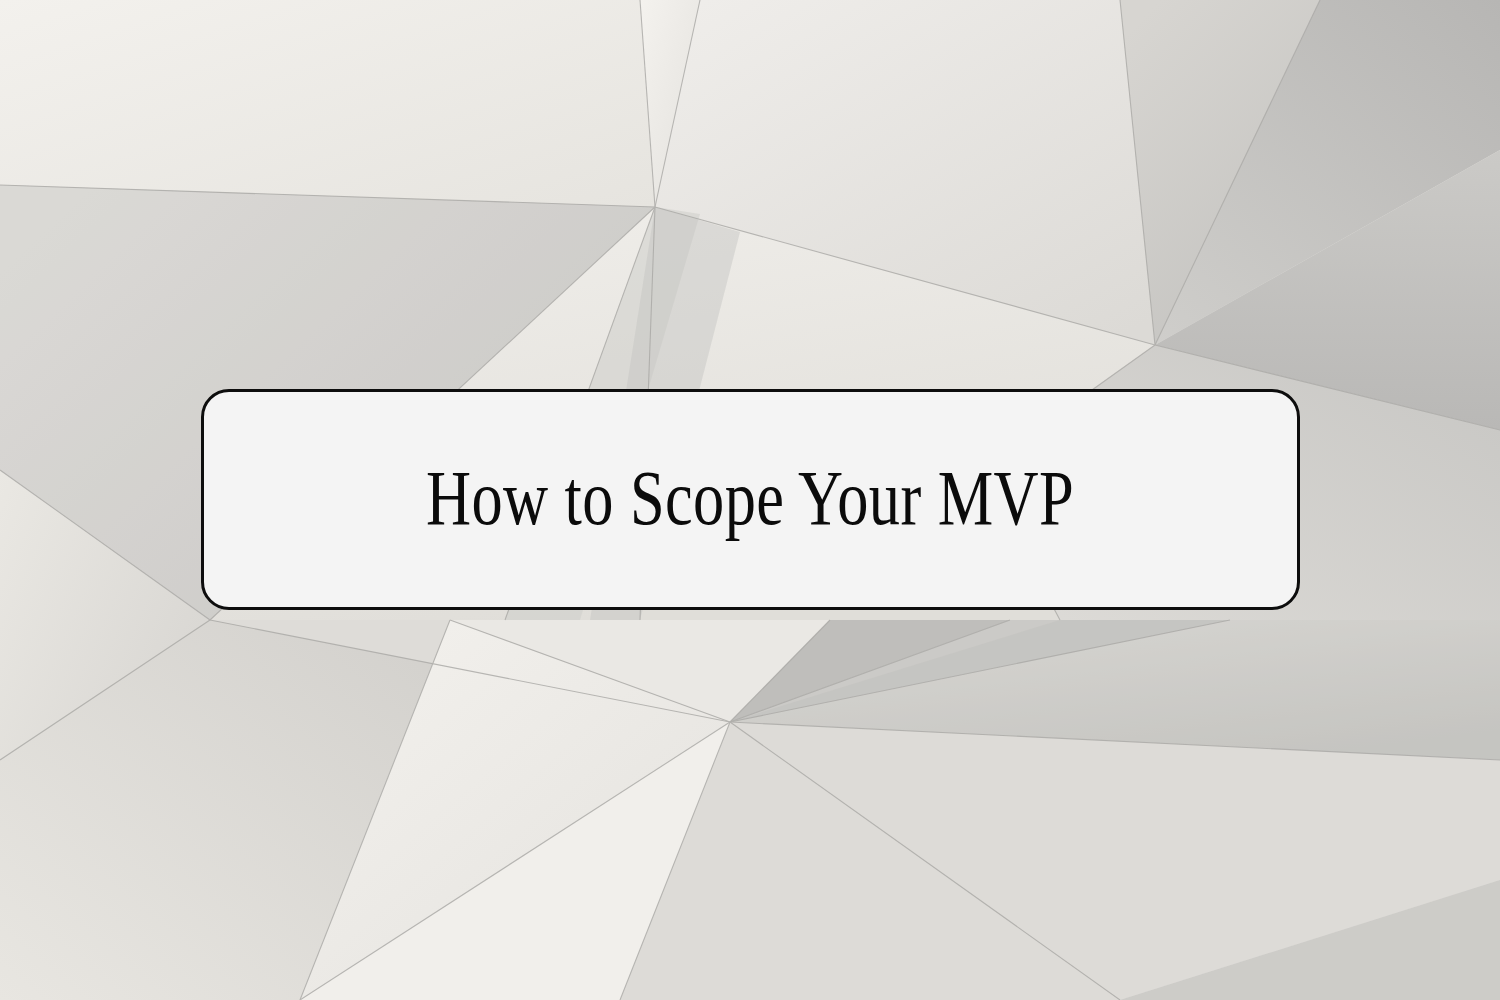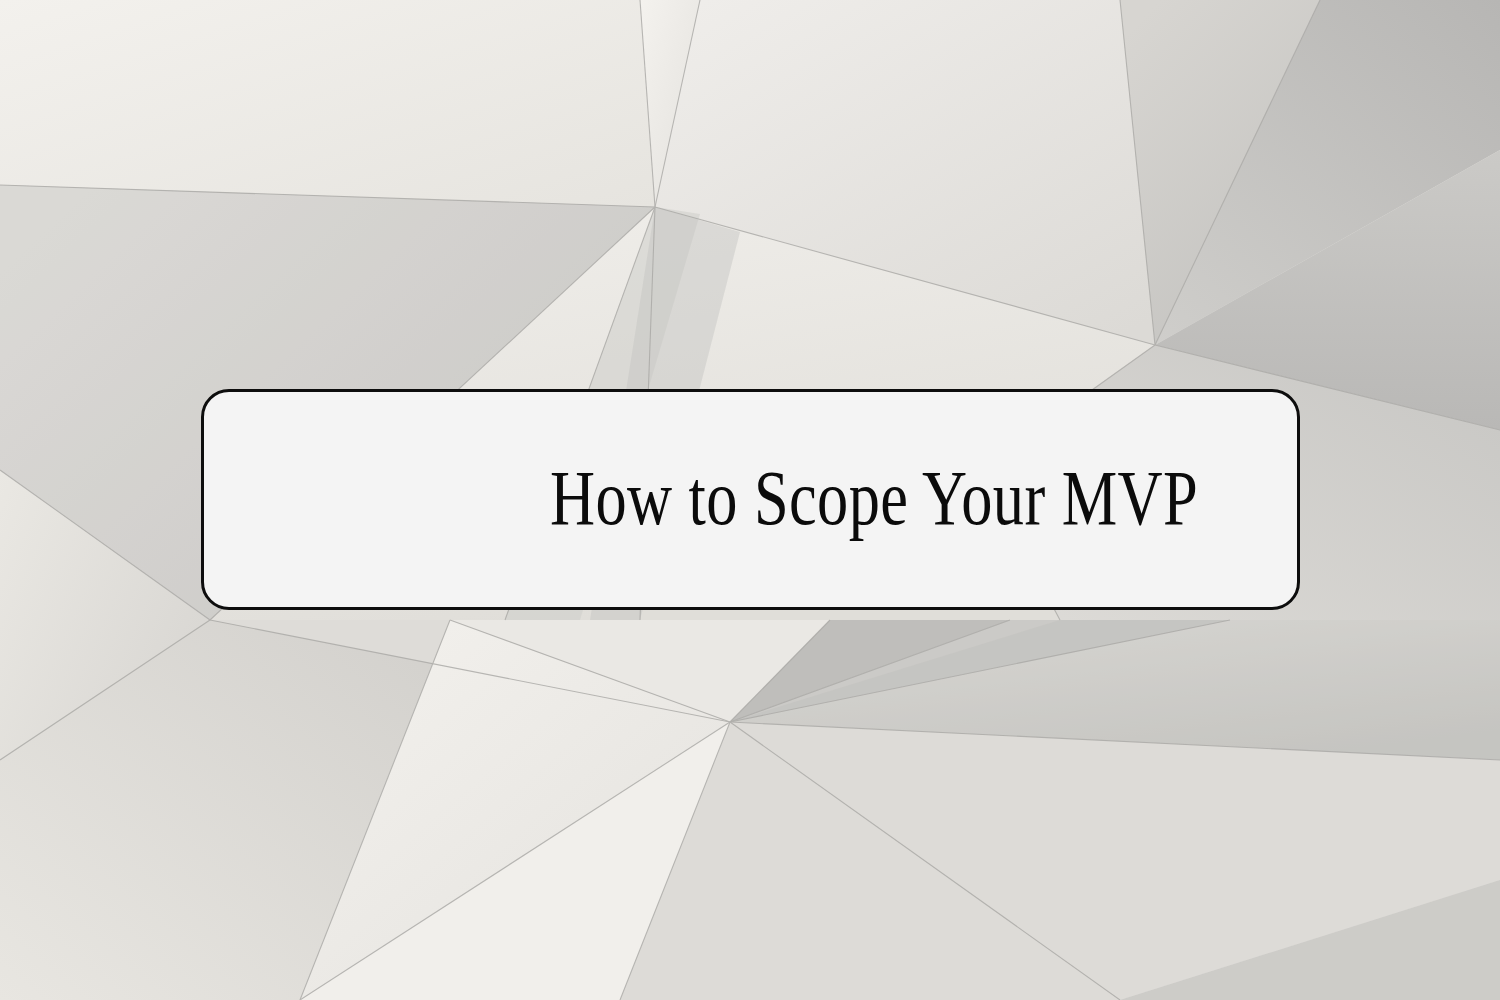--- a/index.html
+++ b/index.html
@@ -35,21 +35,21 @@
     left: 201px;
     top: 389px;
     width: 1099px;
     height: 221px;
     box-sizing: border-box;
     background: #f4f4f4;
     border: 3px solid #0d0d0d;
     border-radius: 28px;
     display: flex;
     align-items: center;
-    justify-content: flex-end;
+    justify-content: center;
     overflow: hidden;
   }
 
   #title-text {
     font-family: "Liberation Serif", "DejaVu Serif", serif;
     font-size: 78px;
     line-height: 1.02;
     font-weight: 400;
     color: #0b0b0b;
     letter-spacing: 0.5px;

